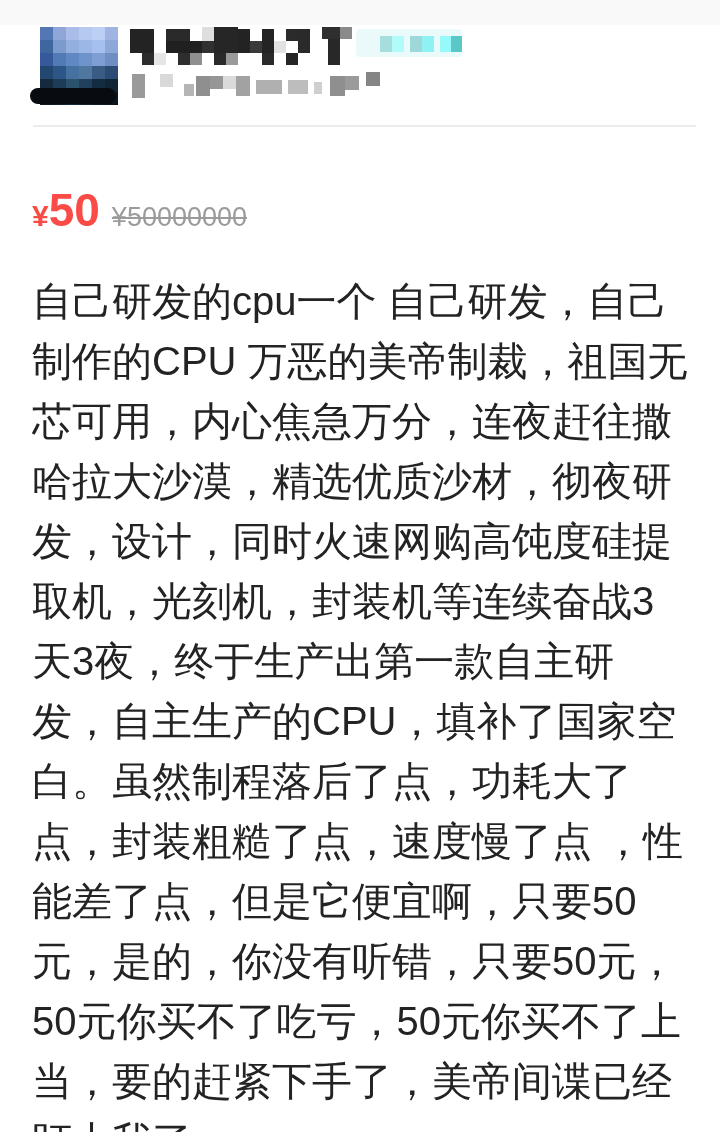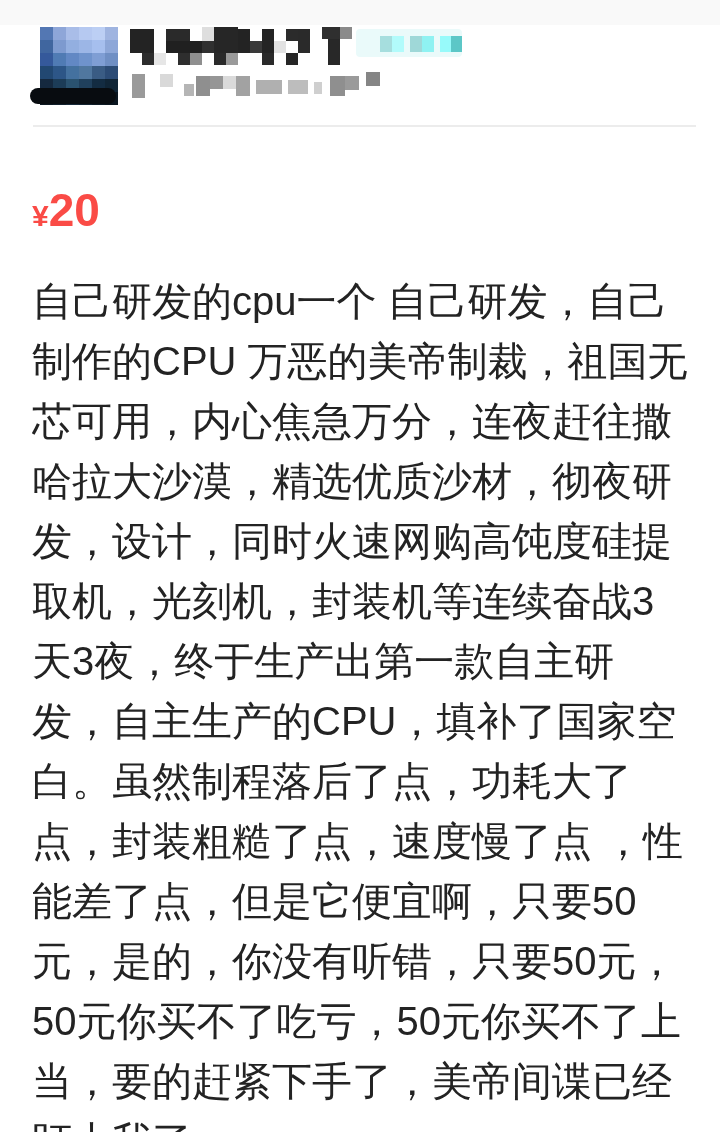--- a/index.html
+++ b/index.html
@@ -195,18 +195,19 @@
       <rect x="198" y="4" width="15" height="20" fill="#8f8f8f"></rect>
       <rect x="213" y="4" width="14" height="14" fill="#9a9a9a"></rect>
       <rect x="234" y="0" width="14" height="14" fill="#858585"></rect>
     </svg>
   </div>
 
   <div class="divider"></div>
 
   <div class="price-row">
     <span class="price-symbol">¥</span>
-    <span class="price-value">20</span>
+    <span class="price-value">50</span>
+    <span class="price-original">¥50000000</span>
   </div>
 
   <div class="description">自己研发的cpu一个 自己研发，自己制作的CPU 万恶的美帝制裁，祖国无芯可用，内心焦急万分，连夜赶往撒哈拉大沙漠，精选优质沙材，彻夜研发，设计，同时火速网购高饨度硅提取机，光刻机，封装机等连续奋战3天3夜，终于生产出第一款自主研发，自主生产的CPU，填补了国家空白。虽然制程落后了点，功耗大了点，封装粗糙了点，速度慢了点 ，性能差了点，但是它便宜啊，只要50元，是的，你没有听错，只要50元，50元你买不了吃亏，50元你买不了上当，要的赶紧下手了，美帝间谍已经盯上我了。</div>
 
 </div>
 
 </body></html>

